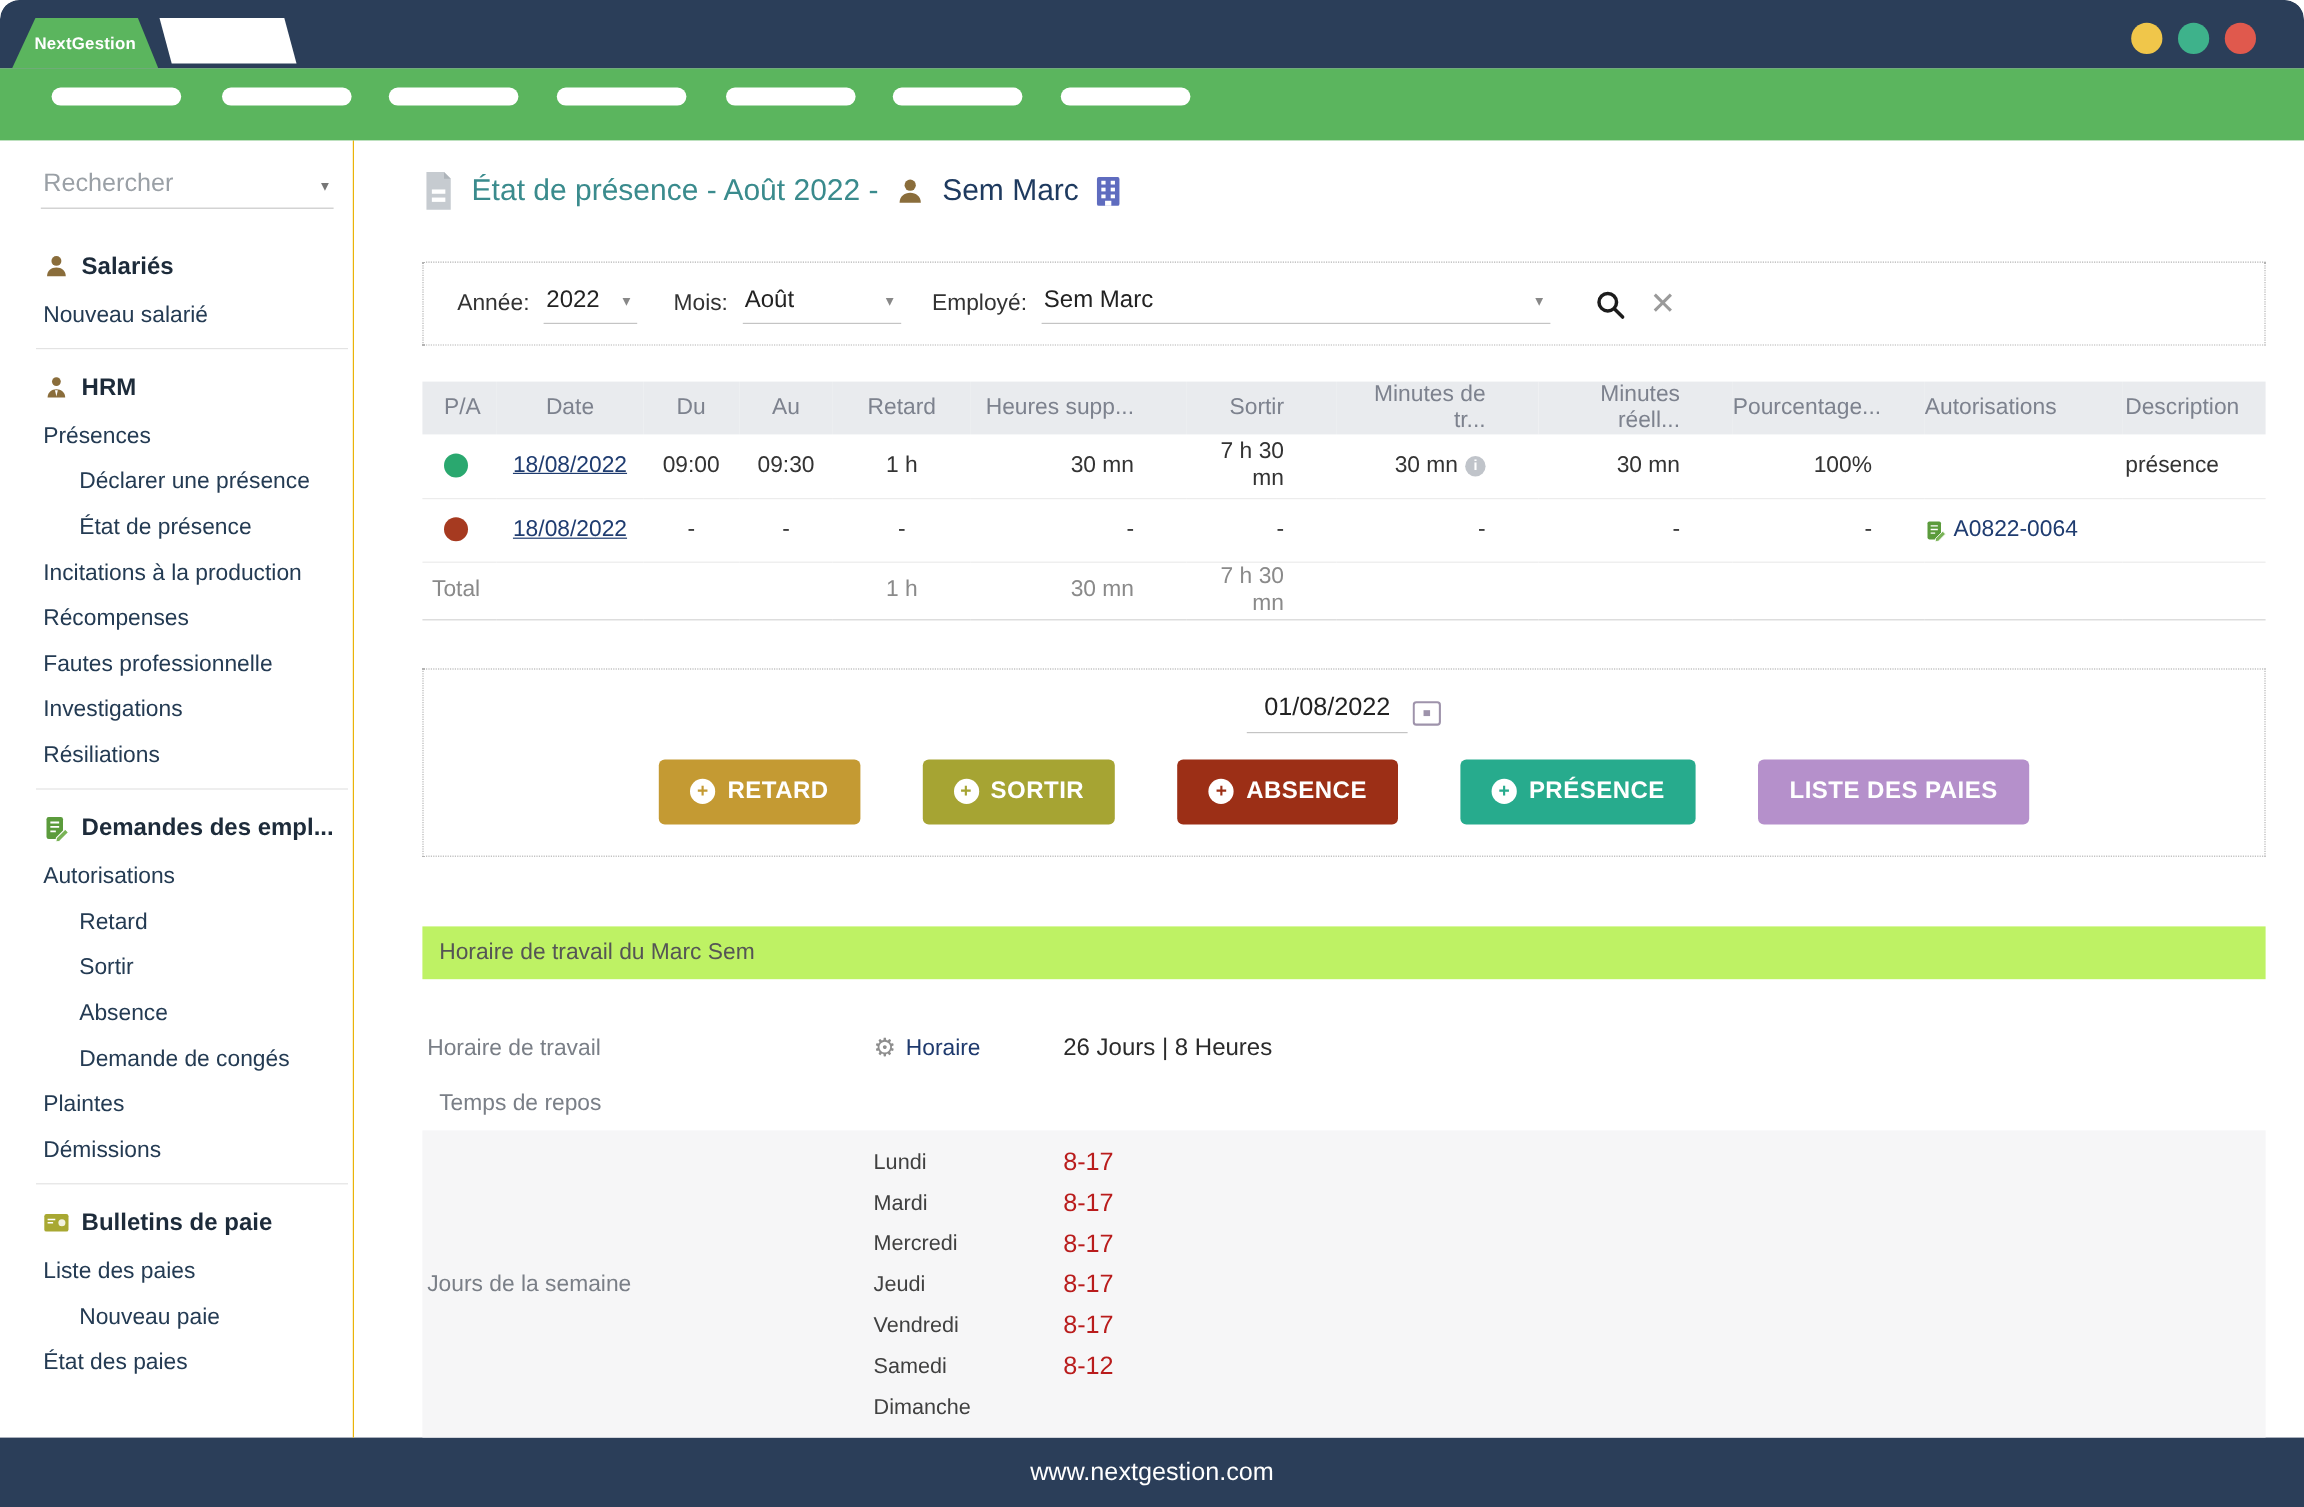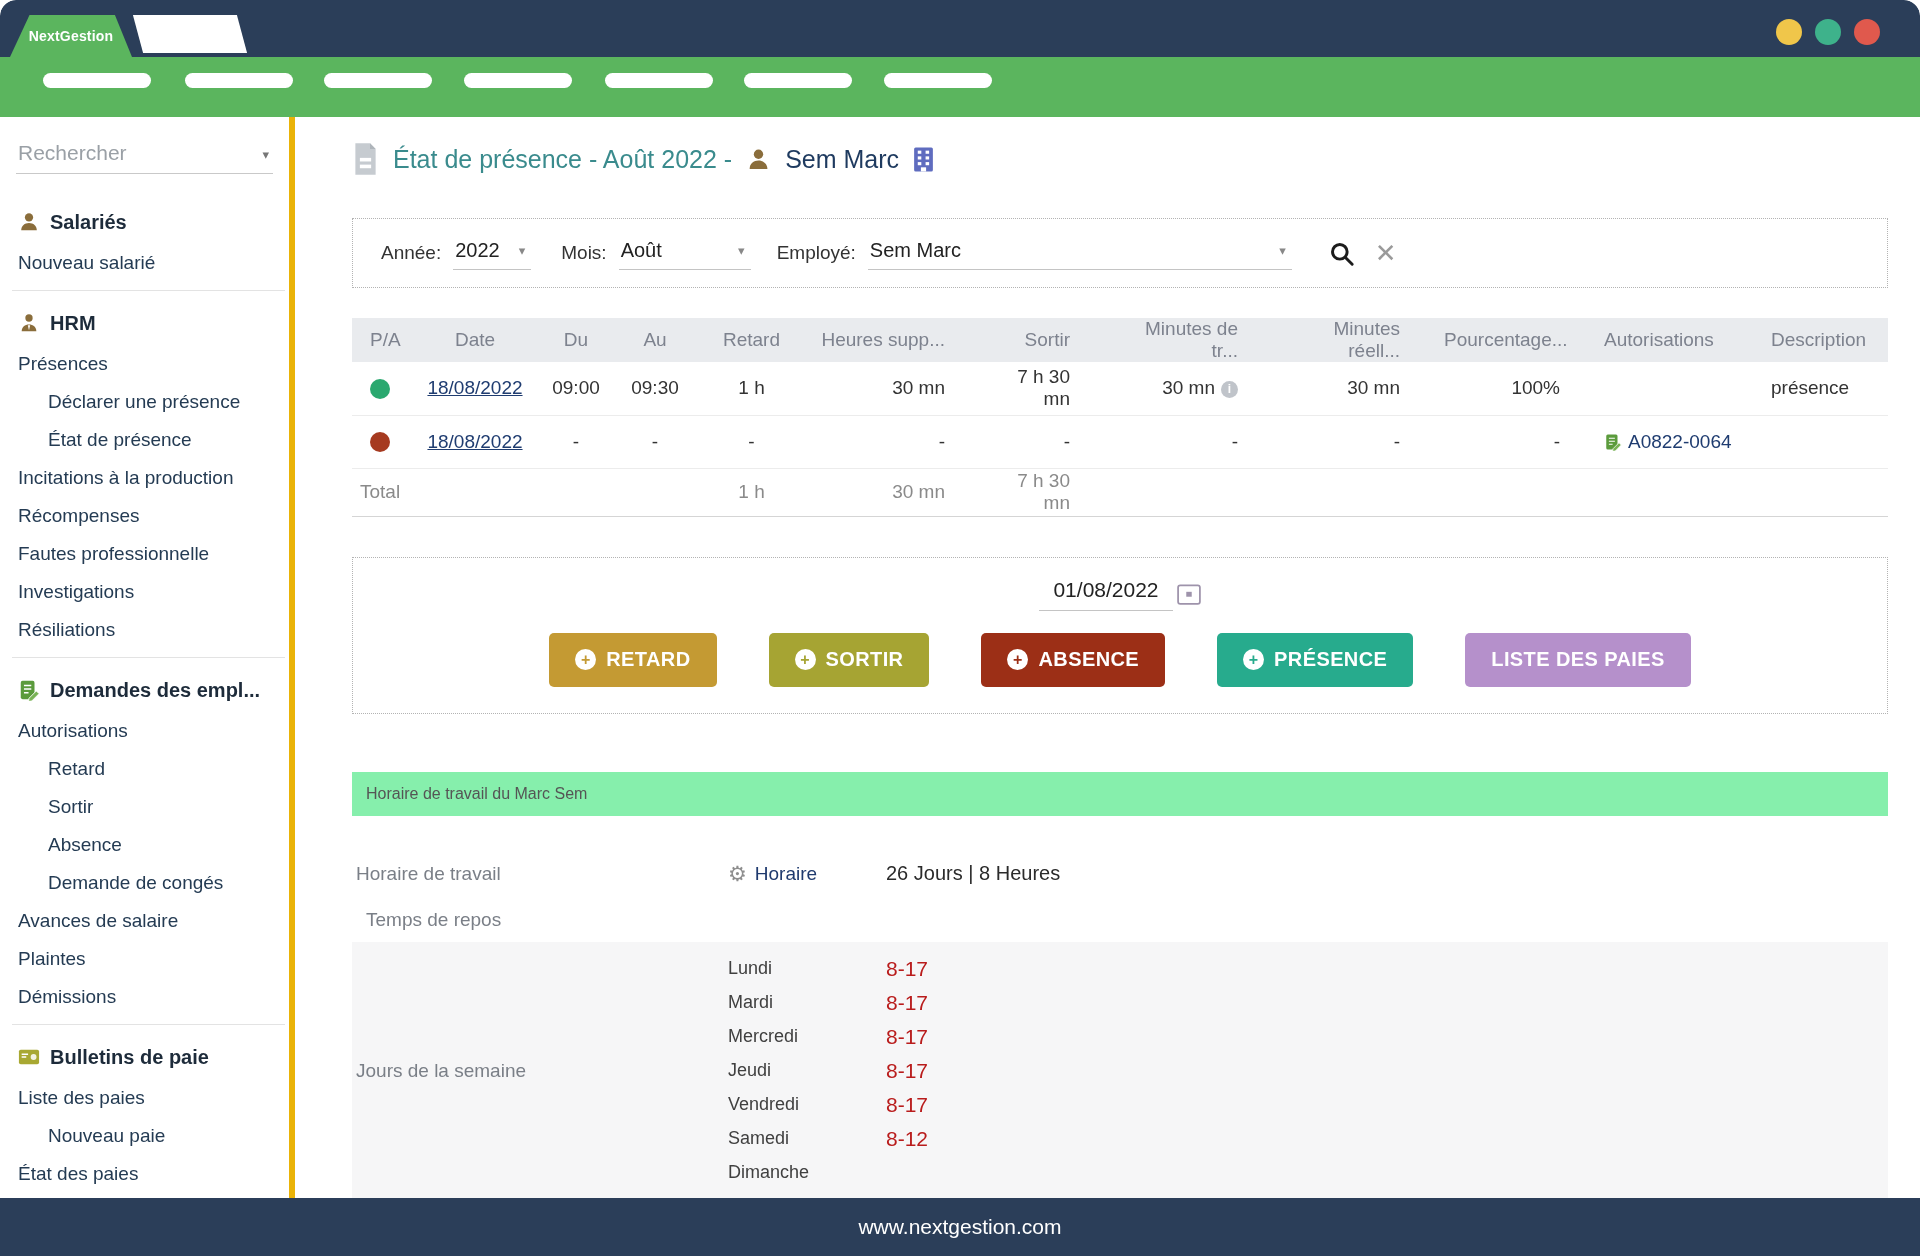--- a/index.html
+++ b/index.html
@@ -18,21 +18,21 @@
   .traffic span { width:26px; height:26px; border-radius:50%; display:block; }
 
   
   .greenbar { position:relative; height:60px; background:#5bb55e; }
   .pill { position:absolute; top:16px; height:15px; width:108px; background:#fff; border-radius:8px; }
 
   
   .body { display:flex; height:1081px; }
 
   
-  .sidebar { width:295px; flex:0 0 295px; border-right:6px solid #eab308; padding-top:20px; overflow:hidden; }
+  .sidebar { width:295px; flex:0 0 295px; border-right:1px solid #eab308; padding-top:20px; overflow:hidden;padding-left:18px; }
   .search-wrap { position:relative; margin:0 16px; }
   .search-wrap input { width:100%; border:none; border-bottom:1px solid #c9c9c9; outline:none;
     font-family:inherit; font-size:21px; color:#555; padding:4px 24px 8px 2px; }
   .search-wrap input::placeholder { color:#9aa0a6; }
   .search-caret { position:absolute; right:4px; top:10px; font-size:13px; color:#777; }
   .side-header { display:flex; align-items:center; gap:10px; padding-left:18px; height:44px; margin-top:10px;
     font-size:20px; font-weight:700; color:#1d2b3a; }
   .side-header svg { flex:0 0 auto; }
   .side-item { display:flex; align-items:center; height:38px; padding-left:18px; font-size:19px; color:#243b53; cursor:pointer; }
   .side-item.ind { padding-left:48px; }
@@ -75,22 +75,22 @@
   .actionbox { margin-top:40px; border:1px dotted #b3b3b3; padding:20px 0 26px; }
   .dateline { display:flex; align-items:center; justify-content:center; gap:4px; }
   .dateline .dval { font-size:21px; color:#222; border-bottom:1px solid #c4c4c4; padding:0 14px 8px; }
   .btnrow { margin-top:22px; display:flex; justify-content:center; gap:52px; }
   .abtn { height:54px; border:none; border-radius:5px; padding:0 26px; display:flex; align-items:center; gap:10px;
     color:#fff; font-family:inherit; font-size:20px; font-weight:700; letter-spacing:.4px; cursor:pointer; }
   .plus { width:21px; height:21px; border-radius:50%; background:#fff; display:inline-flex; align-items:center; justify-content:center;
     font-size:16px; font-weight:800; }
 
   
-  .section-bar { margin-top:58px; height:44px; background:#86efac; display:flex; align-items:center; padding-left:14px;
-    font-size:16px; color:#555; }
+  .section-bar { margin-top:58px; height:44px; background:#bef264; display:flex; align-items:center; padding-left:14px;
+    font-size:19px; color:#555; }
   .sched-row { display:grid; grid-template-columns:376px 158px auto; align-items:center; }
   .sched-row.first { margin-top:34px; height:48px; }
   .sched-row.second { height:44px;margin-left:10px; }
   .glabel { font-size:19px; color:#7a7f87; padding-left:4px; }
   .gearlink { display:flex; align-items:center; gap:8px; }
   .gear { font-size:21px; color:#8e8e8e; }
   .hlink { font-size:19px; color:#1f3a6e; cursor:pointer; }
   .summary { font-size:20px; color:#2b2b2b; }
   .daysblock { background:#f6f6f7; display:grid; grid-template-columns:376px 158px auto; padding:10px 0 12px; }
   .daysblock .glabel { grid-column:1; grid-row:1 / span 7; align-self:center; }
@@ -197,23 +197,20 @@
           <span>Retard</span>
         </div>
       <div class="side-item ind">
           <span>Sortir</span>
         </div>
       <div class="side-item ind">
           <span>Absence</span>
         </div>
       <div class="side-item ind">
           <span>Demande de congés</span>
-        </div>
-      <div class="side-item">
-          <span>Avances de salaire</span>
         </div>
       <div class="side-item">
           <span>Plaintes</span>
         </div>
       <div class="side-item">
           <span>Démissions</span>
         </div>
       <hr class="side-div">
 
       <div class="side-header">

